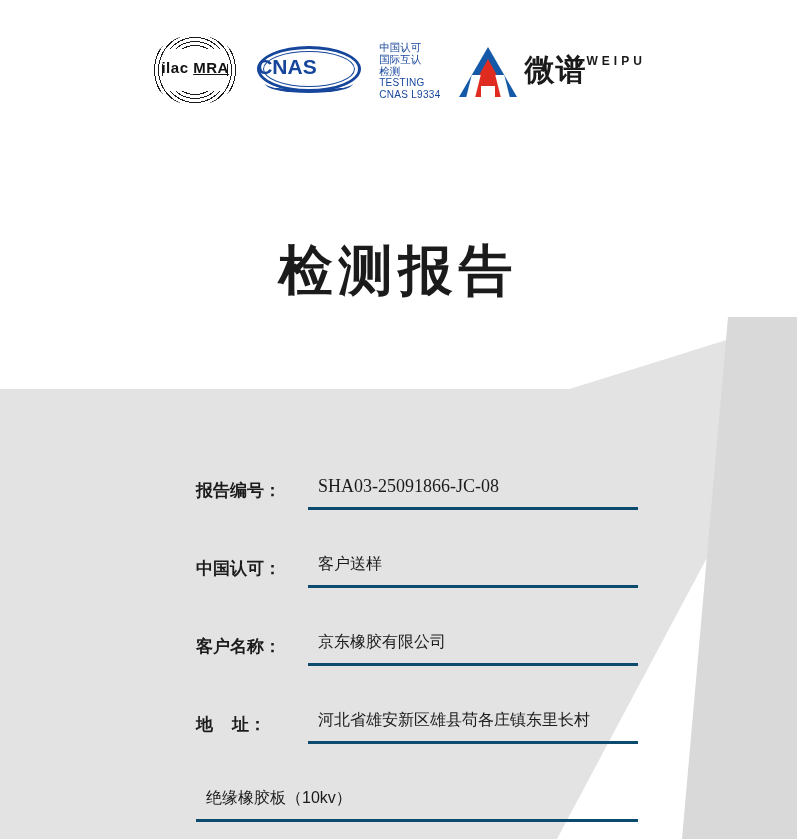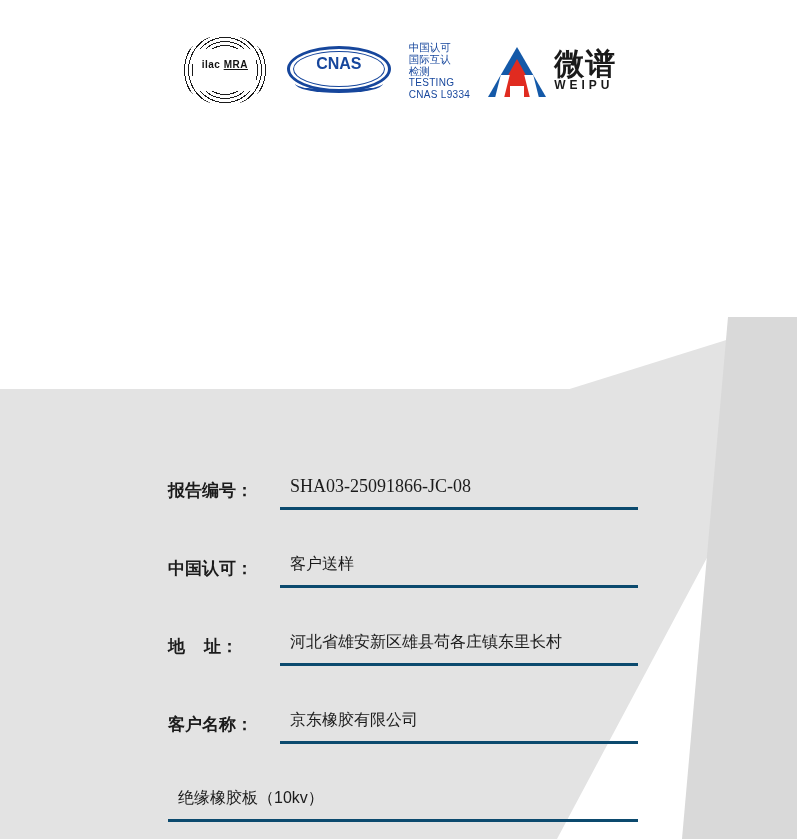--- a/index.html
+++ b/index.html
@@ -56,21 +56,21 @@
     border-radius: 6px;
   }
   .ilac .ilac-text {
     position: absolute;
     left: 0;
     top: 24px;
     width: 88px;
     text-align: center;
     font-family: "Liberation Sans", sans-serif;
     font-weight: bold;
-    font-size: 10px;
+    font-size: 15px;
     color: #111111;
     letter-spacing: 0.5px;
     white-space: nowrap;
   }
   .ilac .ilac-text .mra {
     text-decoration: underline;
   }
 
   
   .cnas {
@@ -91,24 +91,23 @@
     left: 6px; top: 11px;
     width: 92px; height: 36px;
     border: 1px solid #16469c;
     border-radius: 50%;
     box-sizing: border-box;
   }
   .cnas .cnas-text {
     position: absolute;
     left: 0; top: 15px;
     width: 104px;
-    text-align: center;
-    font-family: "Liberation Sans", sans-serif;
-    font-weight: bold;
-    font-size: 16px;
+    font-family: "Liberation Sans", sans-serif;
+    font-weight: bold;
+    font-size: 21px;
     color: #16469c;
     letter-spacing: 0px;
   }
   .cnas .swoosh {
     position: absolute;
     left: 8px;
     top: 34px;
     width: 88px;
     height: 16px;
     border-bottom: 3px solid #16469c;
@@ -171,21 +170,21 @@
     transform: skewX(14deg);
   }
   .weipu .mark .notch {
     position: absolute;
     left: 22px; bottom: 0;
     width: 14px; height: 11px;
     background: #ffffff;
   }
   .weipu .wordmark {
     display: flex;
-    flex-direction: column;
+    flex-direction: row;
     line-height: 1;
   }
   .weipu .cn {
     font-family: "Liberation Sans", sans-serif;
     font-size: 30px;
     font-weight: bold;
     color: #1a1a1a;
     letter-spacing: 1px;
   }
   .weipu .en {
@@ -251,20 +250,21 @@
   .fields {
     position: absolute;
     left: 168px;
     top: 432px;
     width: 470px;
   }
   .field-row {
     display: flex;
     align-items: flex-end;
     height: 78px;
+    margin-left: 28px;
   }
   .field-label {
     width: 112px;
     flex: 0 0 112px;
     font-family: "Liberation Sans", sans-serif;
     font-weight: bold;
     font-size: 17px;
     color: #1b1b1b;
     padding-bottom: 8px;
     white-space: pre;
@@ -322,47 +322,48 @@
         <div class="cut-r"></div>
         <div class="notch"></div>
       </div>
       <div class="wordmark">
         <span class="cn">微谱</span>
         <span class="en">WEIPU</span>
       </div>
     </div>
   </div>
 
+  <div class="doc-title">检测报告</div>
 
   <div class="grey-poly-top"></div>
   <div class="grey-band"></div>
   <div class="white-wedge"></div>
   <div class="grey-right-strip"></div>
 
   <div class="fields">
 
     <div class="field-row">
       <div class="field-label">报告编号：</div>
       <div class="field-value">SHA03-25091866-JC-08</div>
     </div>
 
     <div class="field-row">
       <div class="field-label">中国认可：</div>
       <div class="field-value cn">客户送样</div>
     </div>
 
     <div class="field-row">
+      <div class="field-label">客户名称：</div>
+      <div class="field-value cn">京东橡胶有限公司</div>
+    </div>
+
+    <div class="field-row">
       <div class="field-label">地    址：</div>
       <div class="field-value cn">河北省雄安新区雄县苟各庄镇东里长村</div>
     </div>
 
     <div class="field-row">
-      <div class="field-label">客户名称：</div>
-      <div class="field-value cn">京东橡胶有限公司</div>
-    </div>
-
-    <div class="field-row">
       <div class="field-value cn">绝缘橡胶板（10kv）</div>
     </div>
 
   </div>
 
 </div>
 
 </body></html>

